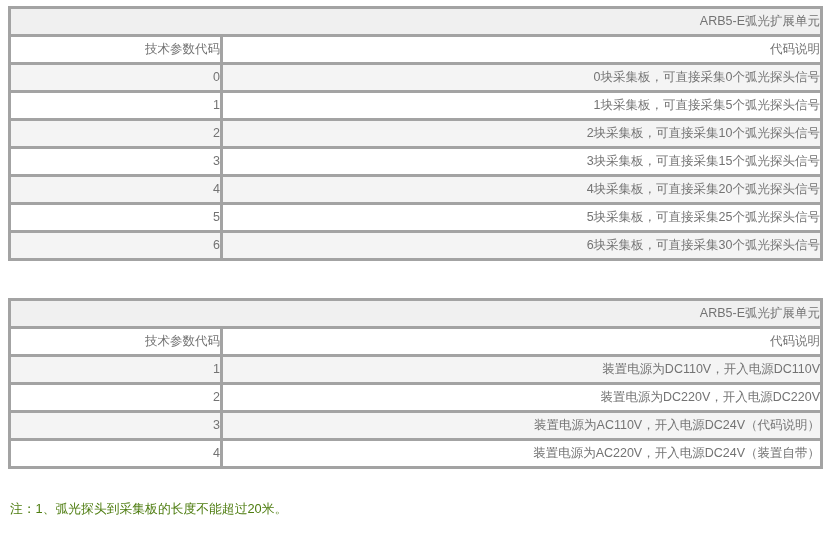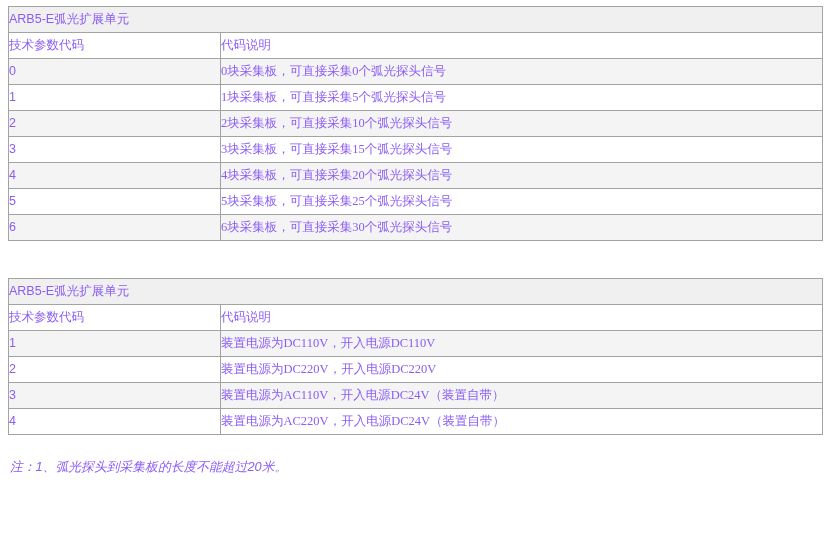--- a/index.html
+++ b/index.html
@@ -21,27 +21,27 @@
     box-sizing: border-box;
     padding: 6px 8px 0 8px;
   }
   table.spec {
     width: 815px;
     border-collapse: collapse;
     table-layout: fixed;
     font-size: 12.5px;
   }
   table.spec td {
-    border: 1px solid #a3a3a3;
-    text-align: left;
+    border: 3px solid #a3a3a3;
+    text-align: right;
     vertical-align: middle;
     padding: 0;
     height: 25px;
     line-height: 25px;
-    color: #8b5cf6;
+    color: #737373;
   }
   .title-row td {
     background: #f0f0f0;
     font-size: 12.5px;
     height: 24px;
     line-height: 24px;
   }
   .head-row td {
     background: #ffffff;
     height: 28px;
@@ -53,34 +53,32 @@
     line-height: 24px;
   }
   .group-row td.group-blank {
     background: #ffffff;
   }
   .code-cell {
     width: 212px;
   }
   .desc-cell {
     text-align: center;
-    font-family: Liberation Serif, serif;
   }
   tr.shaded td {
     background: #f4f4f4;
   }
   .table-gap {
     height: 37px;
   }
   .notes {
-    margin-top: 22px;
+    margin-top: 30px;
     padding-left: 2px;
     font-size: 12.8px;
-    color: #8b5cf6;
-    font-style: italic;
+    color: #4d7c0f;
   }
   .note-line {
     line-height: 20px;
     margin-bottom: 20px;
   }
 </style>
 </head>
 <body>
 
 <div class="page">
@@ -147,21 +145,21 @@
       <tr class="shaded">
         <td>1</td>
         <td class="desc-cell">装置电源为DC110V，开入电源DC110V</td>
       </tr>
       <tr>
         <td>2</td>
         <td class="desc-cell">装置电源为DC220V，开入电源DC220V</td>
       </tr>
       <tr class="shaded">
         <td>3</td>
-        <td class="desc-cell">装置电源为AC110V，开入电源DC24V（装置自带）</td>
+        <td class="desc-cell">装置电源为AC110V，开入电源DC24V（代码说明）</td>
       </tr>
       <tr>
         <td>4</td>
         <td class="desc-cell">装置电源为AC220V，开入电源DC24V（装置自带）</td>
       </tr>
     </tbody>
   </table>
 
   <div class="notes">
     <div class="note-line">注：1、弧光探头到采集板的长度不能超过20米。</div>

